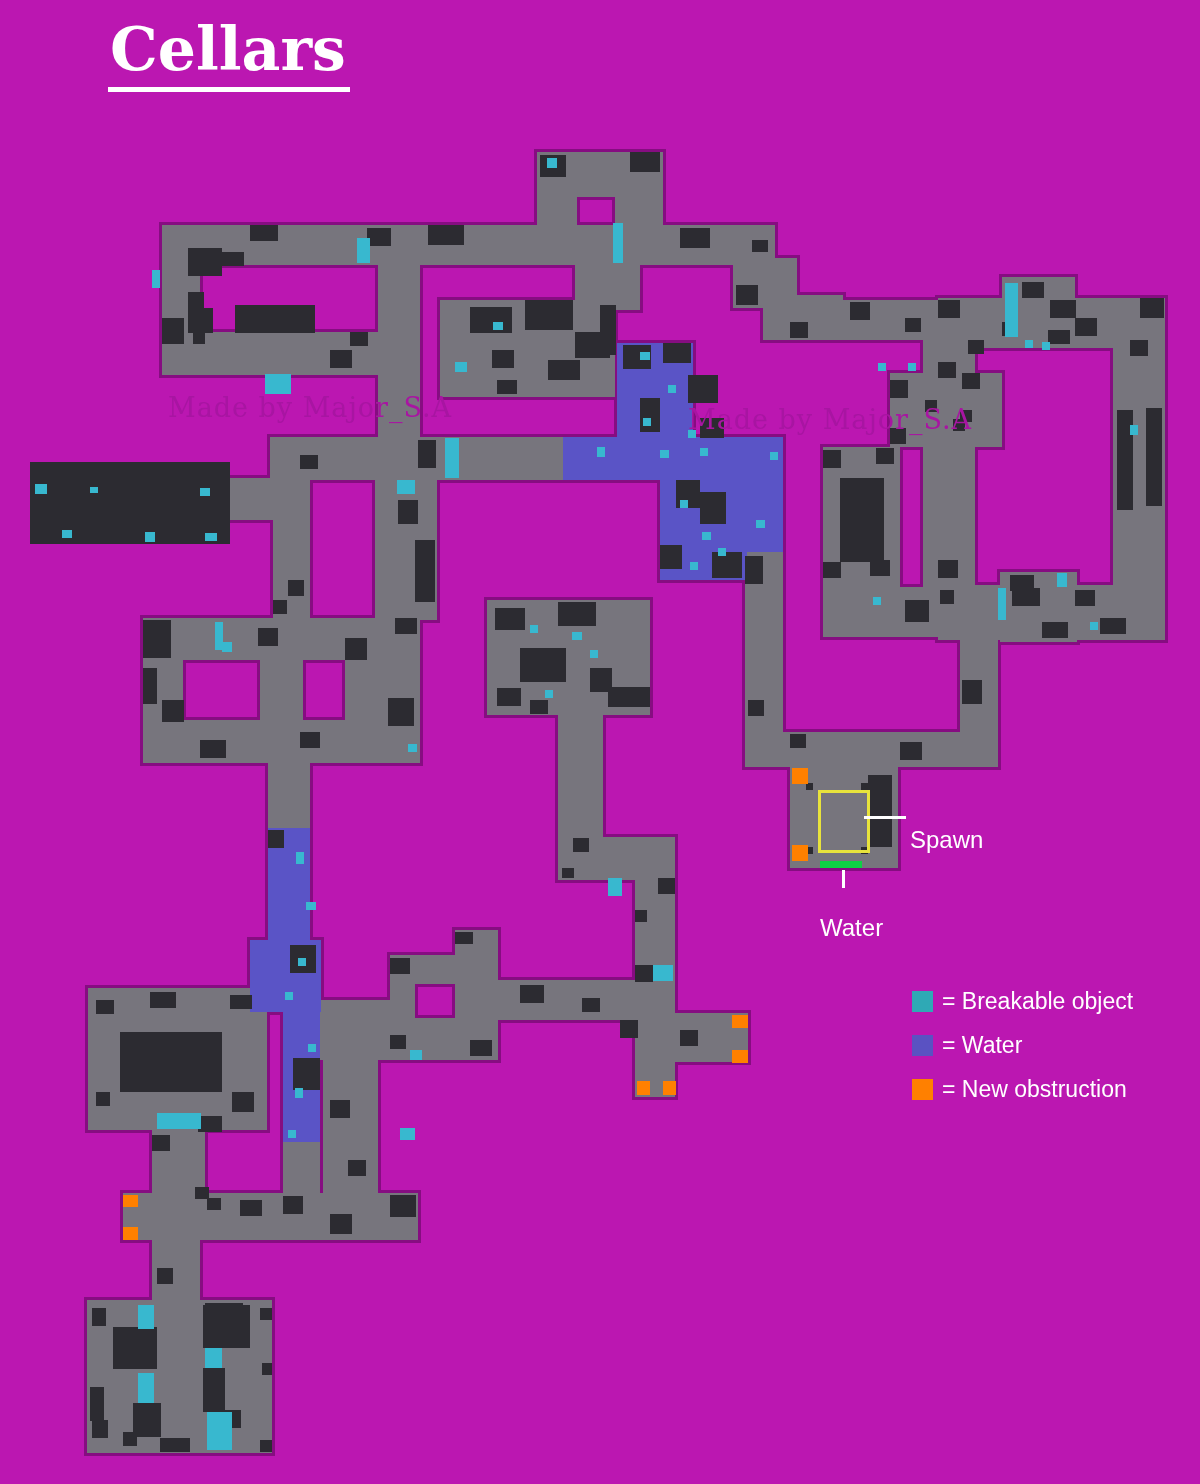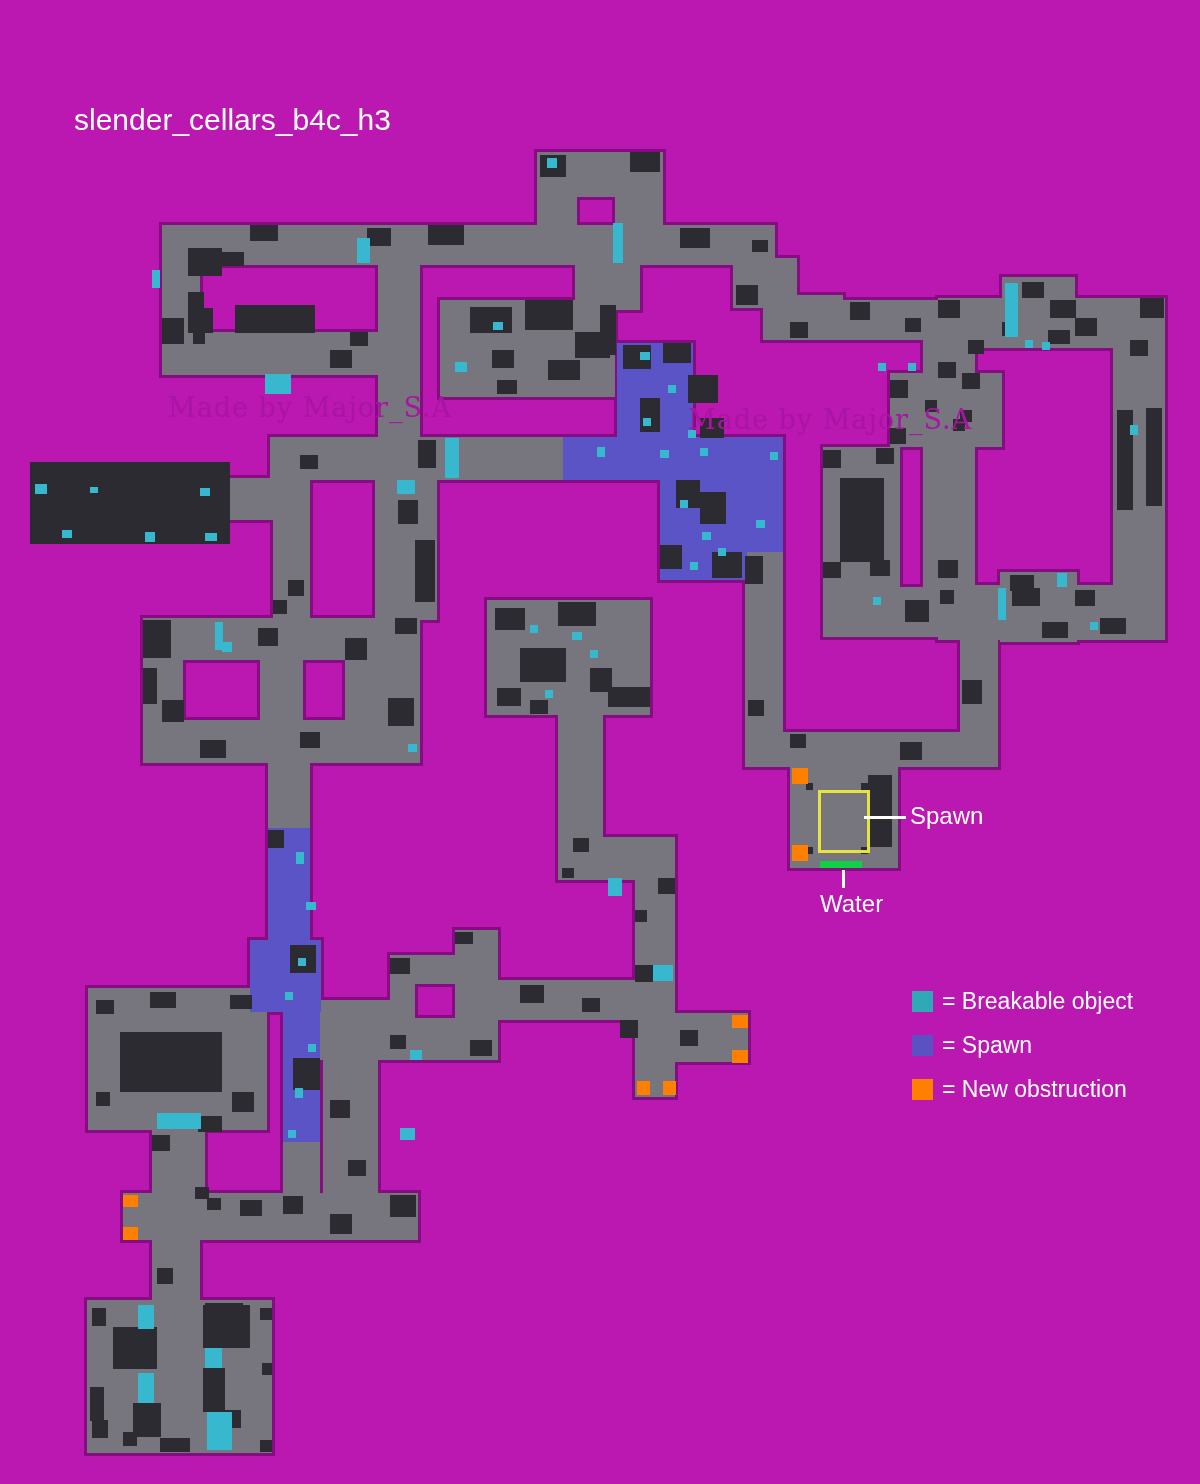--- a/index.html
+++ b/index.html
@@ -10,30 +10,30 @@
   #title{position:absolute;left:108px;top:18px;font-family:"DejaVu Serif",serif;
          font-weight:bold;font-size:60px;color:#ffffff;border-bottom:5px solid #ffffff;
          padding:0 4px 6px 2px;line-height:1.05;}
   #subtitle{position:absolute;left:74px;top:103px;font-size:30px;color:#ffffff;}
   .watermark{position:absolute;font-family:"DejaVu Serif",serif;font-size:27px;
              letter-spacing:1px;}
   #legend{position:absolute;left:912px;top:988px;}
   .legend-row{display:flex;align-items:center;margin-bottom:17px;}
   .legend-swatch{width:21px;height:21px;margin-right:9px;flex:0 0 auto;}
   .legend-label{color:#ffffff;font-size:23px;white-space:nowrap;}
-  .marker-label{position:absolute;color:#ffffff;font-size:24px;white-space:nowrap;}
+  .marker-label{position:absolute;color:#ffffff;font-size:24px;white-space:nowrap;margin-top:24px;}
   #spawn-box{position:absolute;border:3px solid #e8e33c;background:transparent;}
   .pointer{position:absolute;background:#ffffff;}
   #exit-strip{position:absolute;}
 </style>
 </head>
 <body>
 
 <div id="stage" style="background: rgb(187, 23, 177);">
-  <div id="subtitle">slender_cellars_b4c_h3</div>
+  <div id="title">Cellars</div>
 
   <div id="map-canvas" class="abs" style="left:0;top:0;width:1200px;height:1484px;">
       <div class="r" style="left: 159px; top: 222px; width: 619px; height: 46px; background: rgb(134, 13, 129);"></div>
       <div class="r" style="left: 159px; top: 222px; width: 44px; height: 156px; background: rgb(134, 13, 129);"></div>
       <div class="r" style="left: 375px; top: 222px; width: 48px; height: 218px; background: rgb(134, 13, 129);"></div>
       <div class="r" style="left: 159px; top: 329px; width: 222px; height: 49px; background: rgb(134, 13, 129);"></div>
       <div class="r" style="left: 437px; top: 297px; width: 181px; height: 103px; background: rgb(134, 13, 129);"></div>
       <div class="r" style="left: 572px; top: 262px; width: 71px; height: 51px; background: rgb(134, 13, 129);"></div>
       <div class="r" style="left: 534px; top: 149px; width: 132px; height: 51px; background: rgb(134, 13, 129);"></div>
       <div class="r" style="left: 534px; top: 149px; width: 46px; height: 82px; background: rgb(134, 13, 129);"></div>
@@ -384,20 +384,20 @@
     <div id="exit-label" class="marker-label" style="left: 820px; top: 890px;">Water</div>
   </div>
 
   <div id="legend">
     <div class="legend-row">
       <span class="legend-swatch" style="background: rgb(47, 169, 181);"></span>
       <span class="legend-label">= Breakable object</span>
     </div>
     <div class="legend-row">
       <span class="legend-swatch" style="background: rgb(90, 82, 194);"></span>
-      <span class="legend-label">= Spawn</span>
+      <span class="legend-label">= Water</span>
     </div>
     <div class="legend-row">
       <span class="legend-swatch" style="background: rgb(255, 128, 0);"></span>
       <span class="legend-label">= New obstruction</span>
     </div>
   </div>
 </div>
 
 </body></html>

